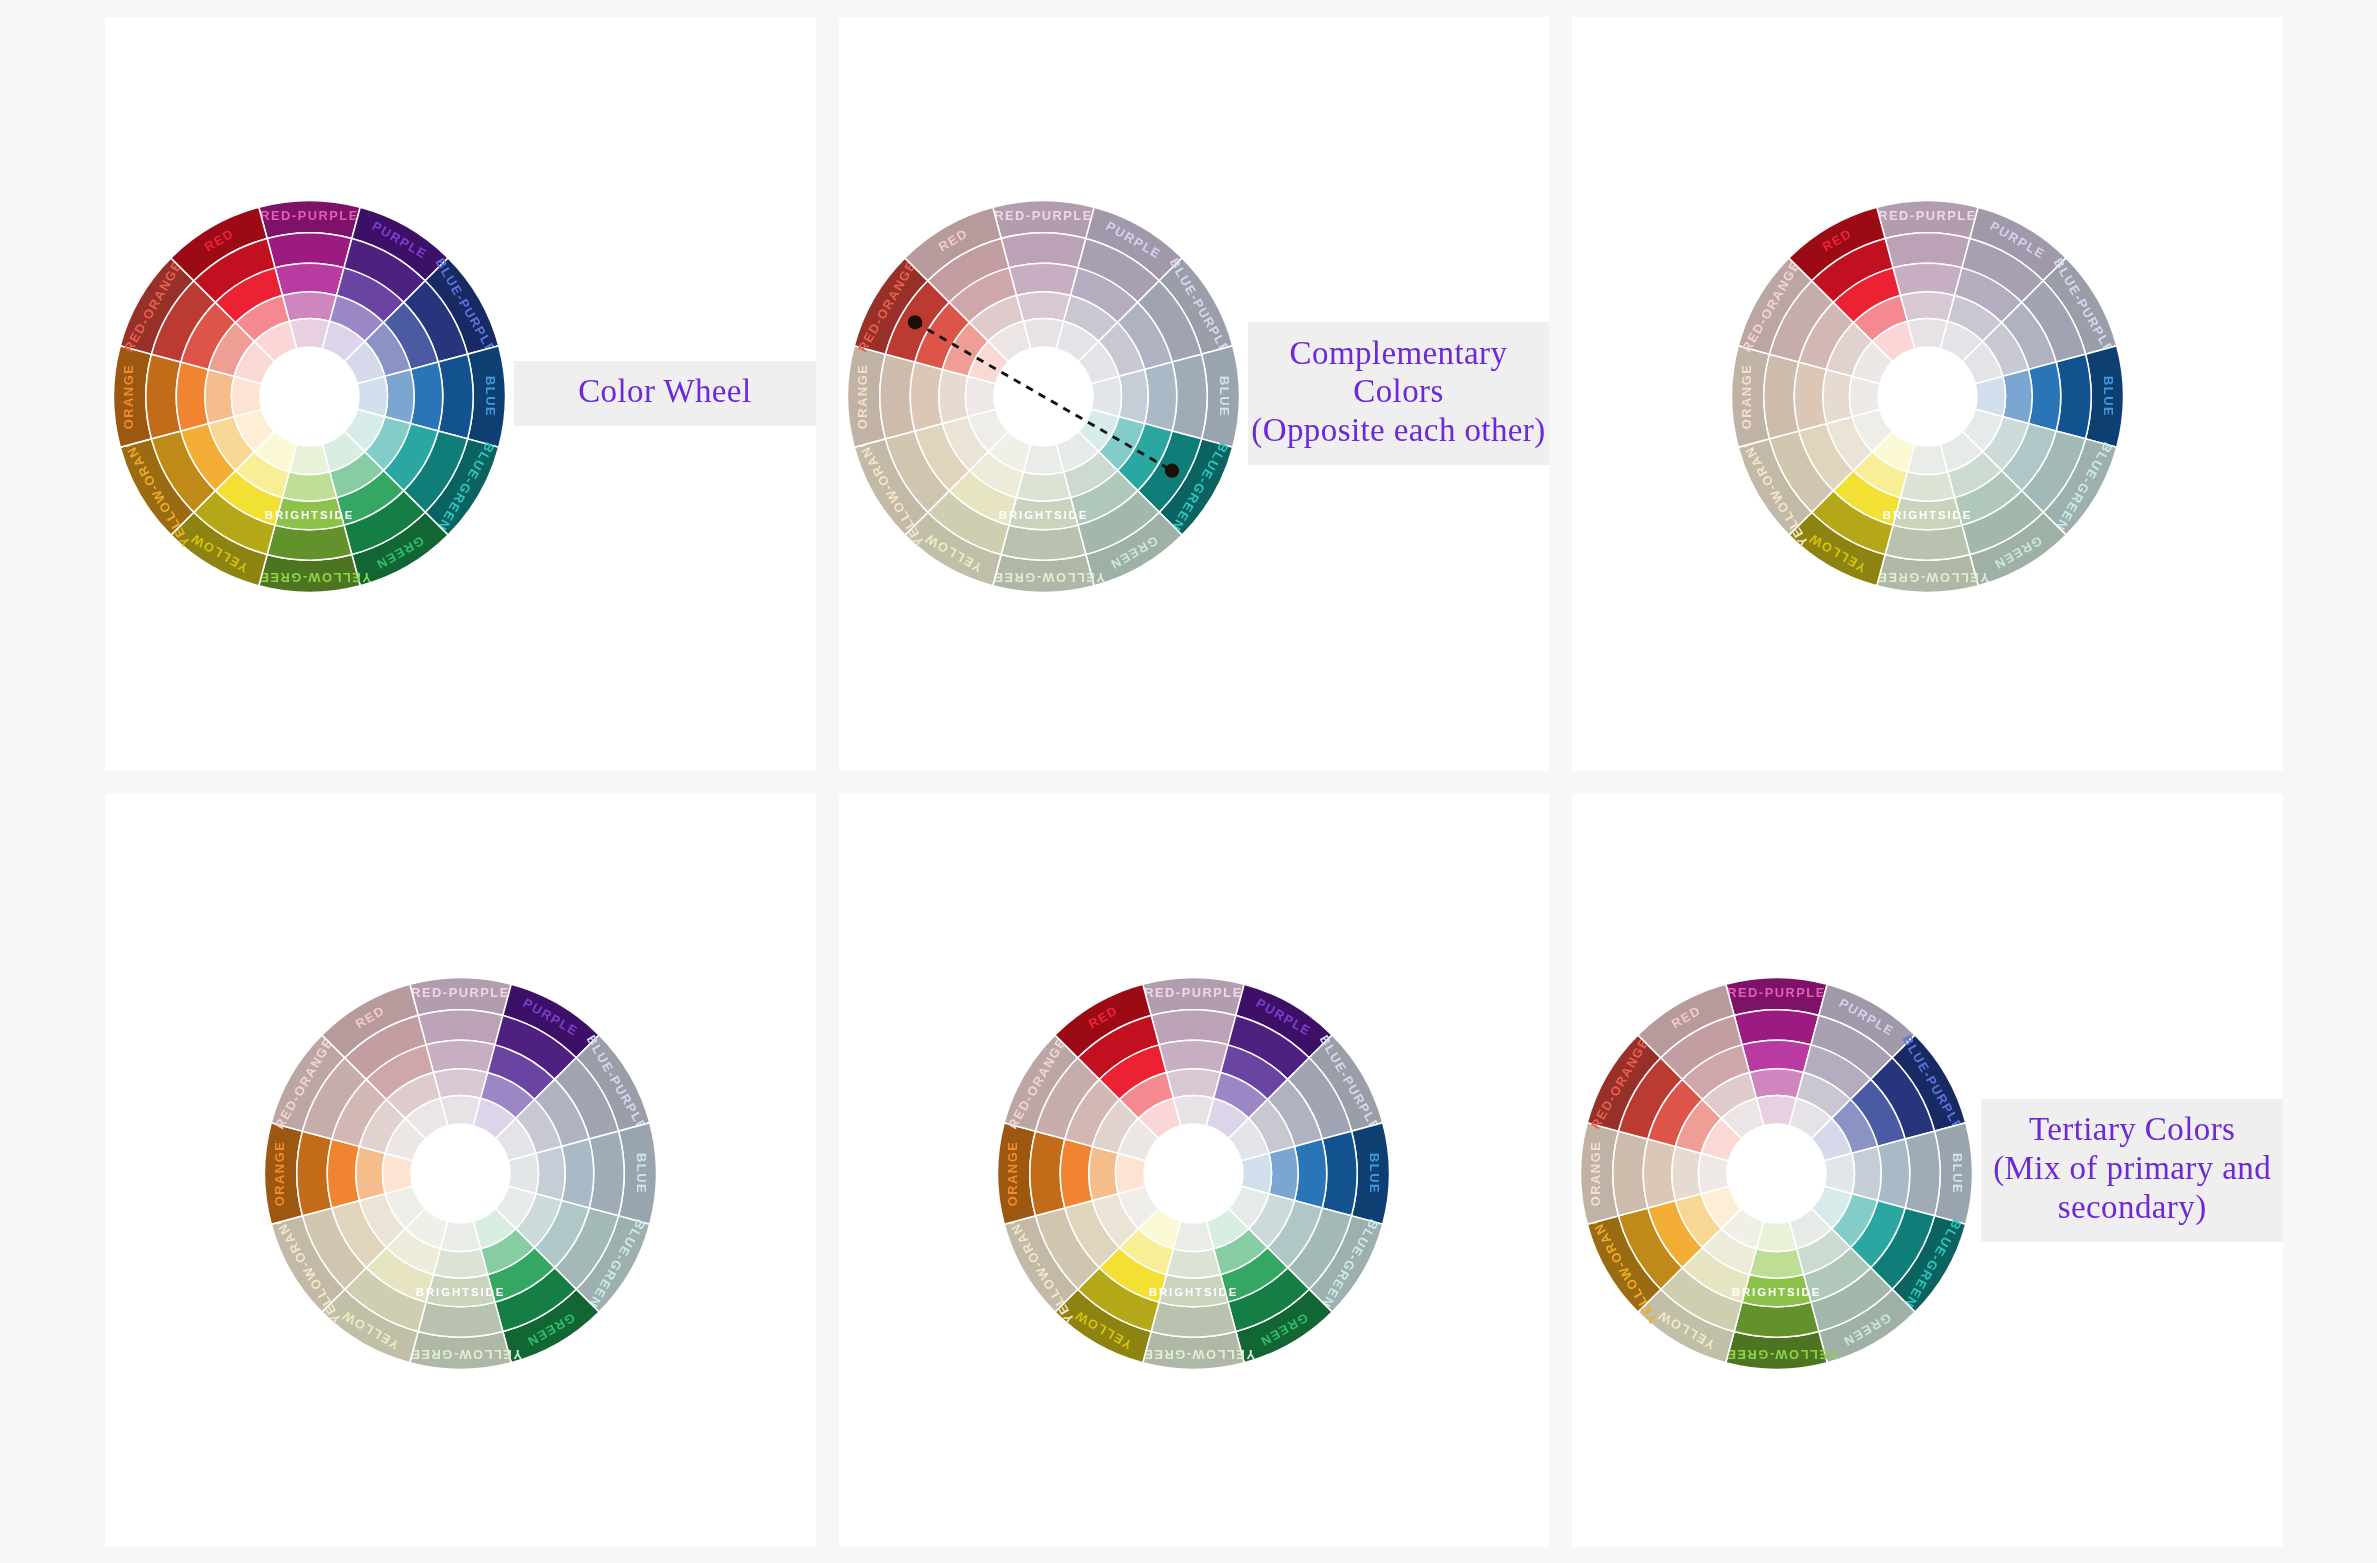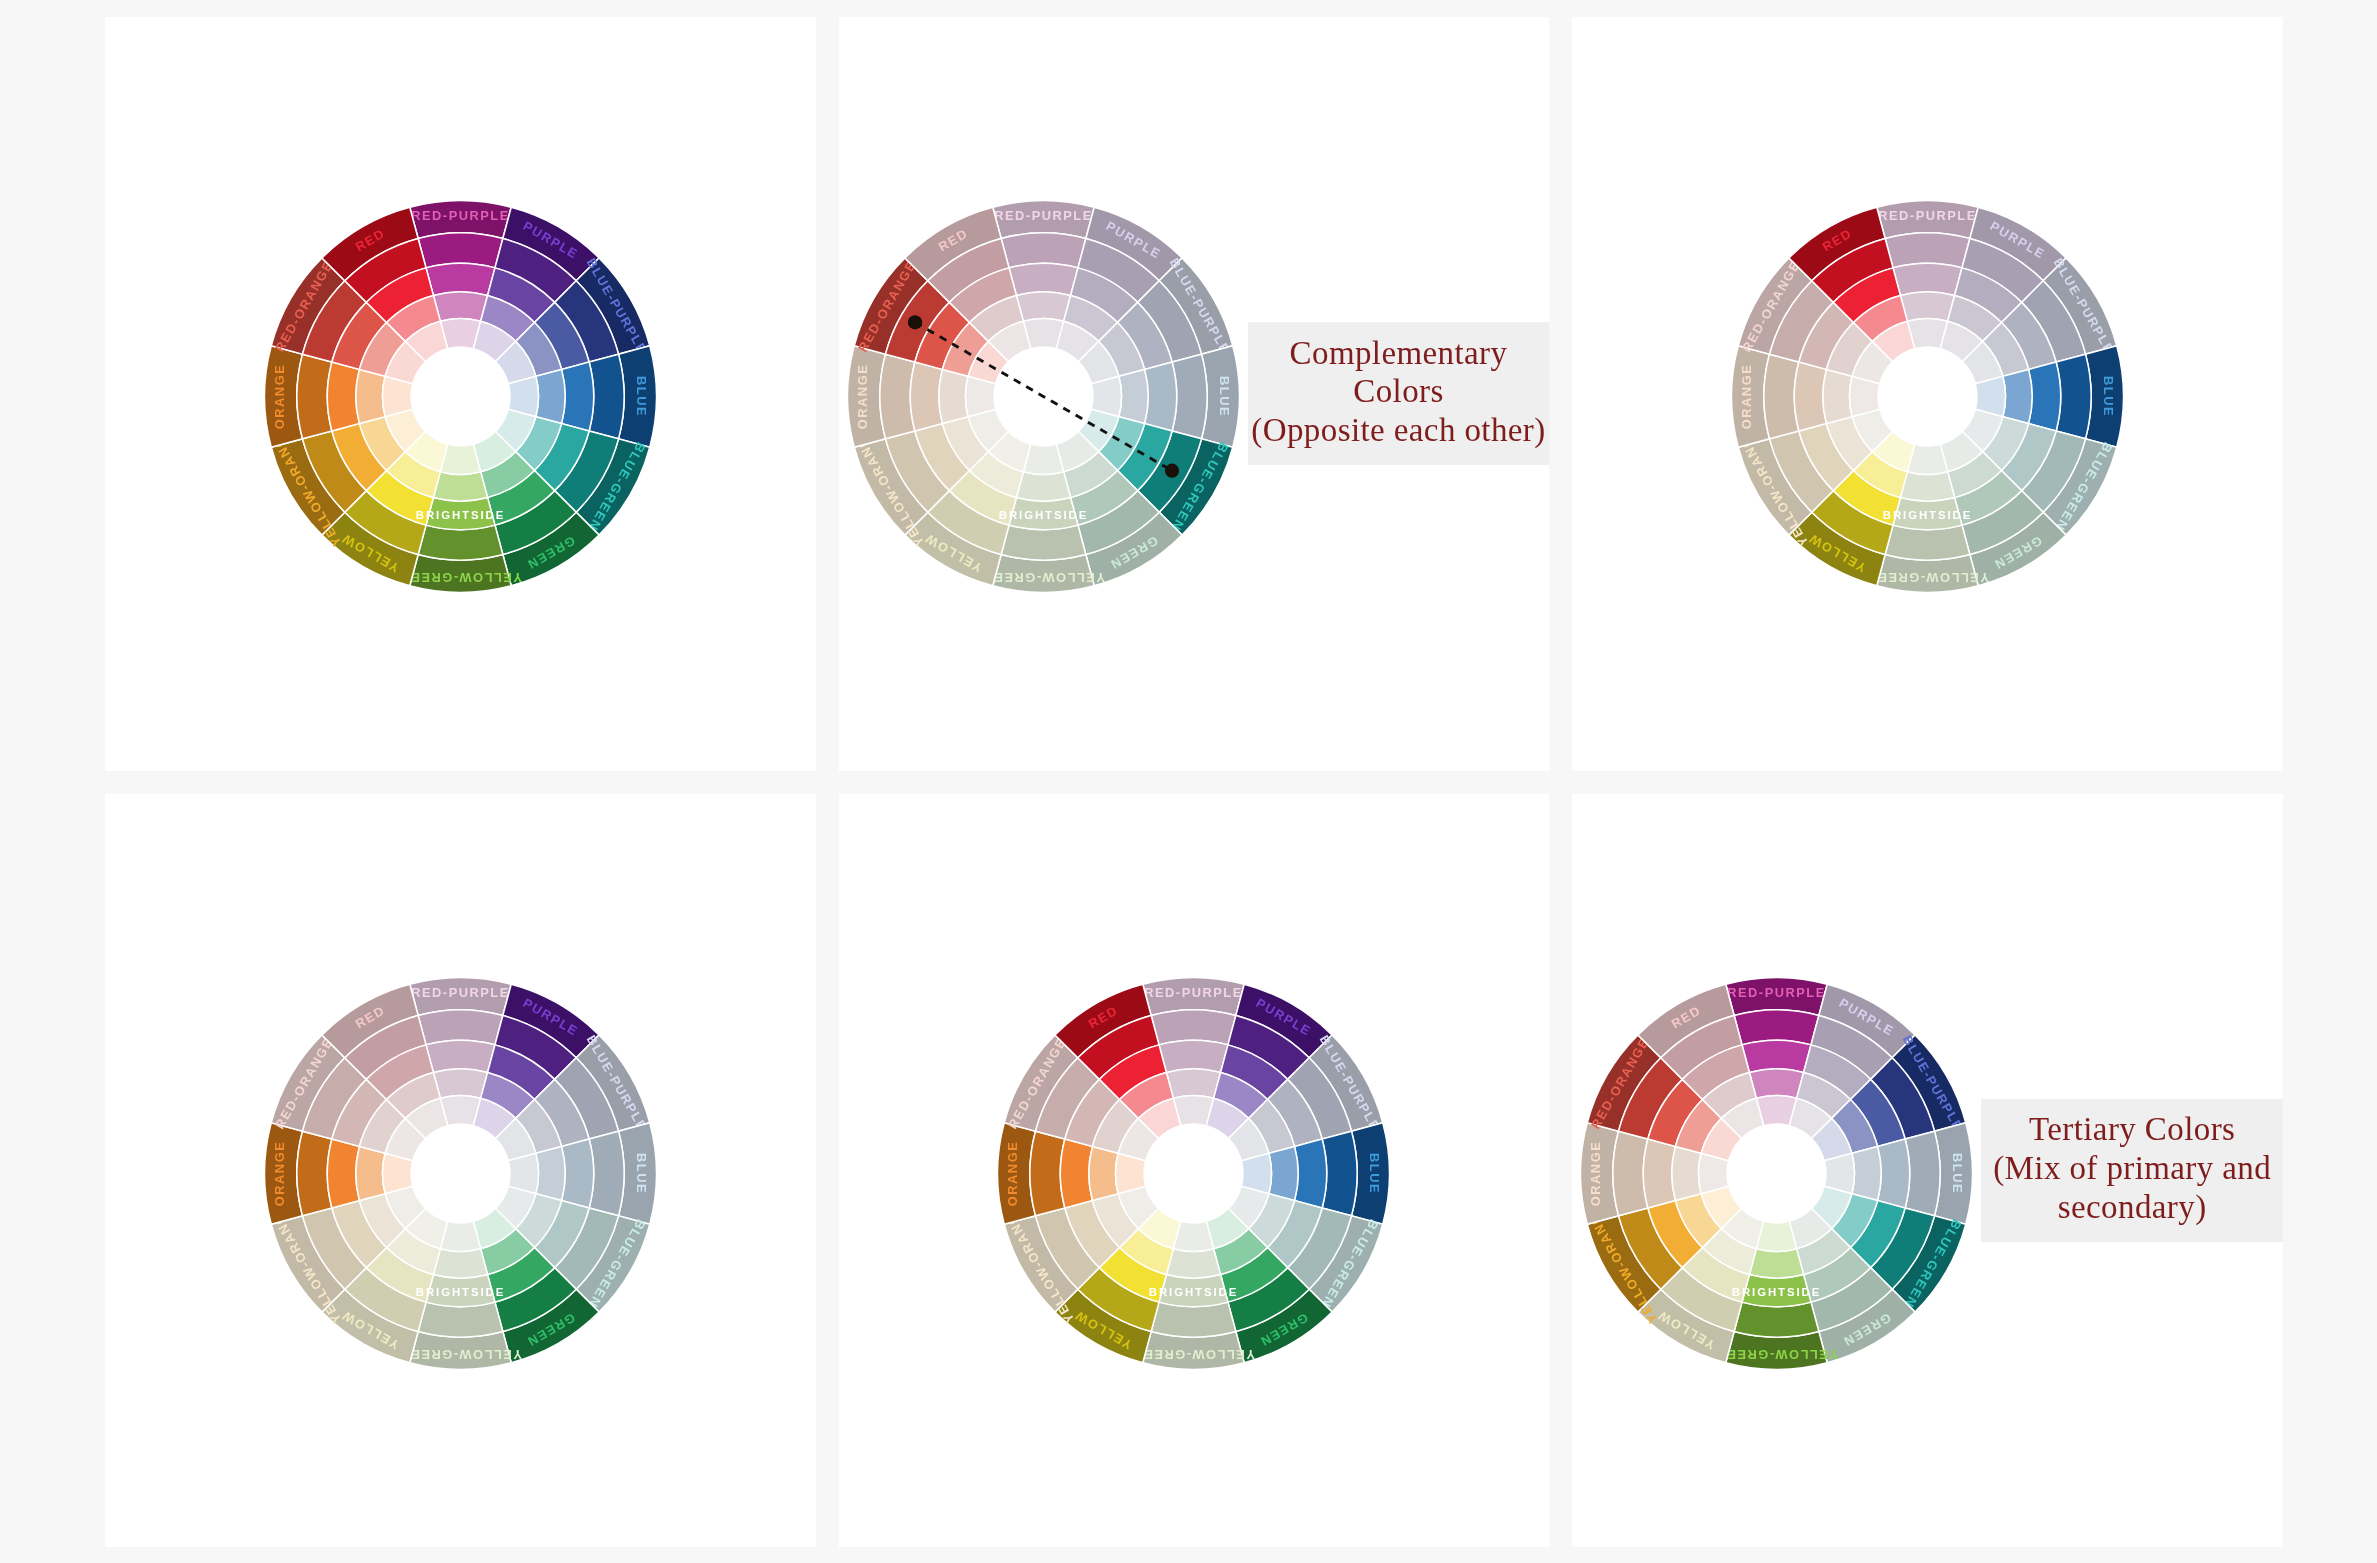--- a/index.html
+++ b/index.html
@@ -30,21 +30,21 @@
     display:flex;align-items:center;justify-content:center;
     width:100%;
     padding-top:5.7px;
     box-sizing:border-box;
   }
   .wheel-svg{display:block;}
   .caption{
     width:100%;
     background:#efefef;
     text-align:center;
-    color:#7f1d1d;
+    color:#6d28d9;
     font-size:33px;
     line-height:1.18;
     padding:11.4px 0 15px 0;
     box-sizing:border-box;
     font-family:"Liberation Serif",serif;
     letter-spacing:0.4px;
   }
   .caption .l2{display:block;}
   .seg-label{
     font-family:"Liberation Sans",sans-serif;
@@ -160,20 +160,21 @@
             <path d="M93.37763363591375 93.3776336359139 A172 172 0 0 1 170.4831242423663 48.86075787828028 L178.765333685647 79.77038431953048 A140 140 0 0 0 116.00505063388329 116.0050506338834 Z" fill="#c21020" stroke="#ffffff" stroke-width="1.6"></path>
             <path d="M116.00505063388329 116.0050506338834 A140 140 0 0 1 178.765333685647 79.77038431953048 L186.52990503872263 108.74815910820251 A110 110 0 0 0 137.2182540694797 137.21825406947983 Z" fill="#ec2134" stroke="#ffffff" stroke-width="1.6"></path>
             <path d="M137.2182540694797 137.21825406947983 A110 110 0 0 1 186.52990503872263 108.74815910820251 L193.77683830159324 135.79408224429642 A82 82 0 0 0 157.0172439427031 157.01724394270315 Z" fill="#f48a8f" stroke="#ffffff" stroke-width="1.6"></path>
             <path d="M157.0172439427031 157.01724394270315 A82 82 0 0 1 193.77683830159324 135.79408224429642 L201.54140965466888 164.77185703296846 A52 52 0 0 0 178.23044737829952 178.23044737829954 Z" fill="#fbd6d6" stroke="#ffffff" stroke-width="1.6"></path>
             <text x="119.99999999999991" y="50.4551732809567" text-anchor="middle" dominant-baseline="central" transform="rotate(330 119.99999999999991 50.4551732809567)" class="seg-label" fill="#ef2436">RED</text>
           </g>
           <circle cx="215" cy="215" r="52" fill="#ffffff"></circle>
           <text x="215" y="340" text-anchor="middle" dominant-baseline="central" class="brightside">BRIGHTSIDE</text>
         </svg>
       </div>
+      <div class="caption"><span>Color Wheel</span></div>
     </div>
     <div class="cell">
       <div class="wheel-wrap">
         <svg width="409" height="409" viewBox="0 0 430 430" class="wheel-svg">
           <g>
             <path d="M161.68327670888075 16.019279784451925 A206 206 0 0 1 268.3167232911193 16.019279784451925 L259.51687575763356 48.86075787828025 A172 172 0 0 0 170.48312424236644 48.86075787828025 Z" fill="#b29dae" stroke="#ffffff" stroke-width="1.6"></path>
             <path d="M170.48312424236644 48.86075787828025 A172 172 0 0 1 259.51687575763356 48.86075787828025 L251.23466631435292 79.77038431953045 A140 140 0 0 0 178.7653336856471 79.77038431953045 Z" fill="#bba2b6" stroke="#ffffff" stroke-width="1.6"></path>
             <path d="M178.7653336856471 79.77038431953045 A140 140 0 0 1 251.23466631435292 79.77038431953045 L243.47009496127728 108.74815910820249 A110 110 0 0 0 186.52990503872275 108.74815910820249 Z" fill="#c8aec3" stroke="#ffffff" stroke-width="1.6"></path>
             <path d="M186.52990503872275 108.74815910820249 A110 110 0 0 1 243.47009496127728 108.74815910820249 L236.2231616984067 135.79408224429642 A82 82 0 0 0 193.7768383015933 135.79408224429642 Z" fill="#d7c8d4" stroke="#ffffff" stroke-width="1.6"></path>
             <path d="M193.7768383015933 135.79408224429642 A82 82 0 0 1 236.2231616984067 135.79408224429642 L228.4585903453311 164.77185703296846 A52 52 0 0 0 201.54140965466894 164.77185703296846 Z" fill="#e7e2e6" stroke="#ffffff" stroke-width="1.6"></path>

